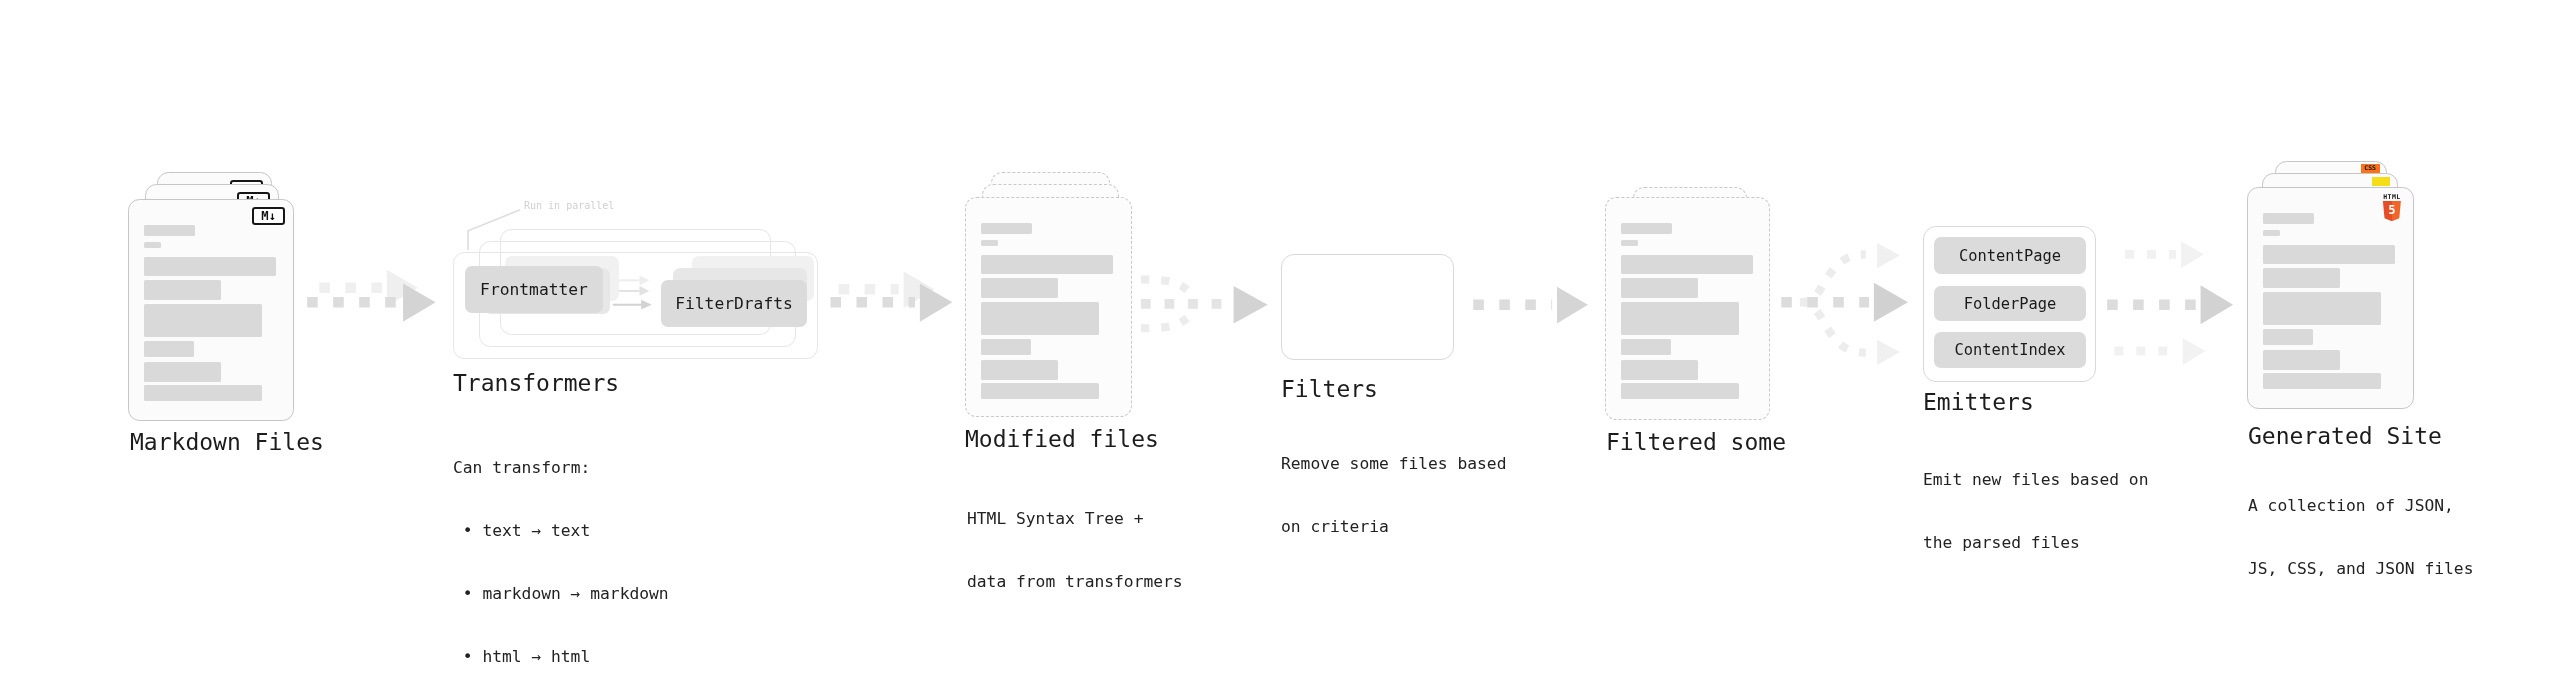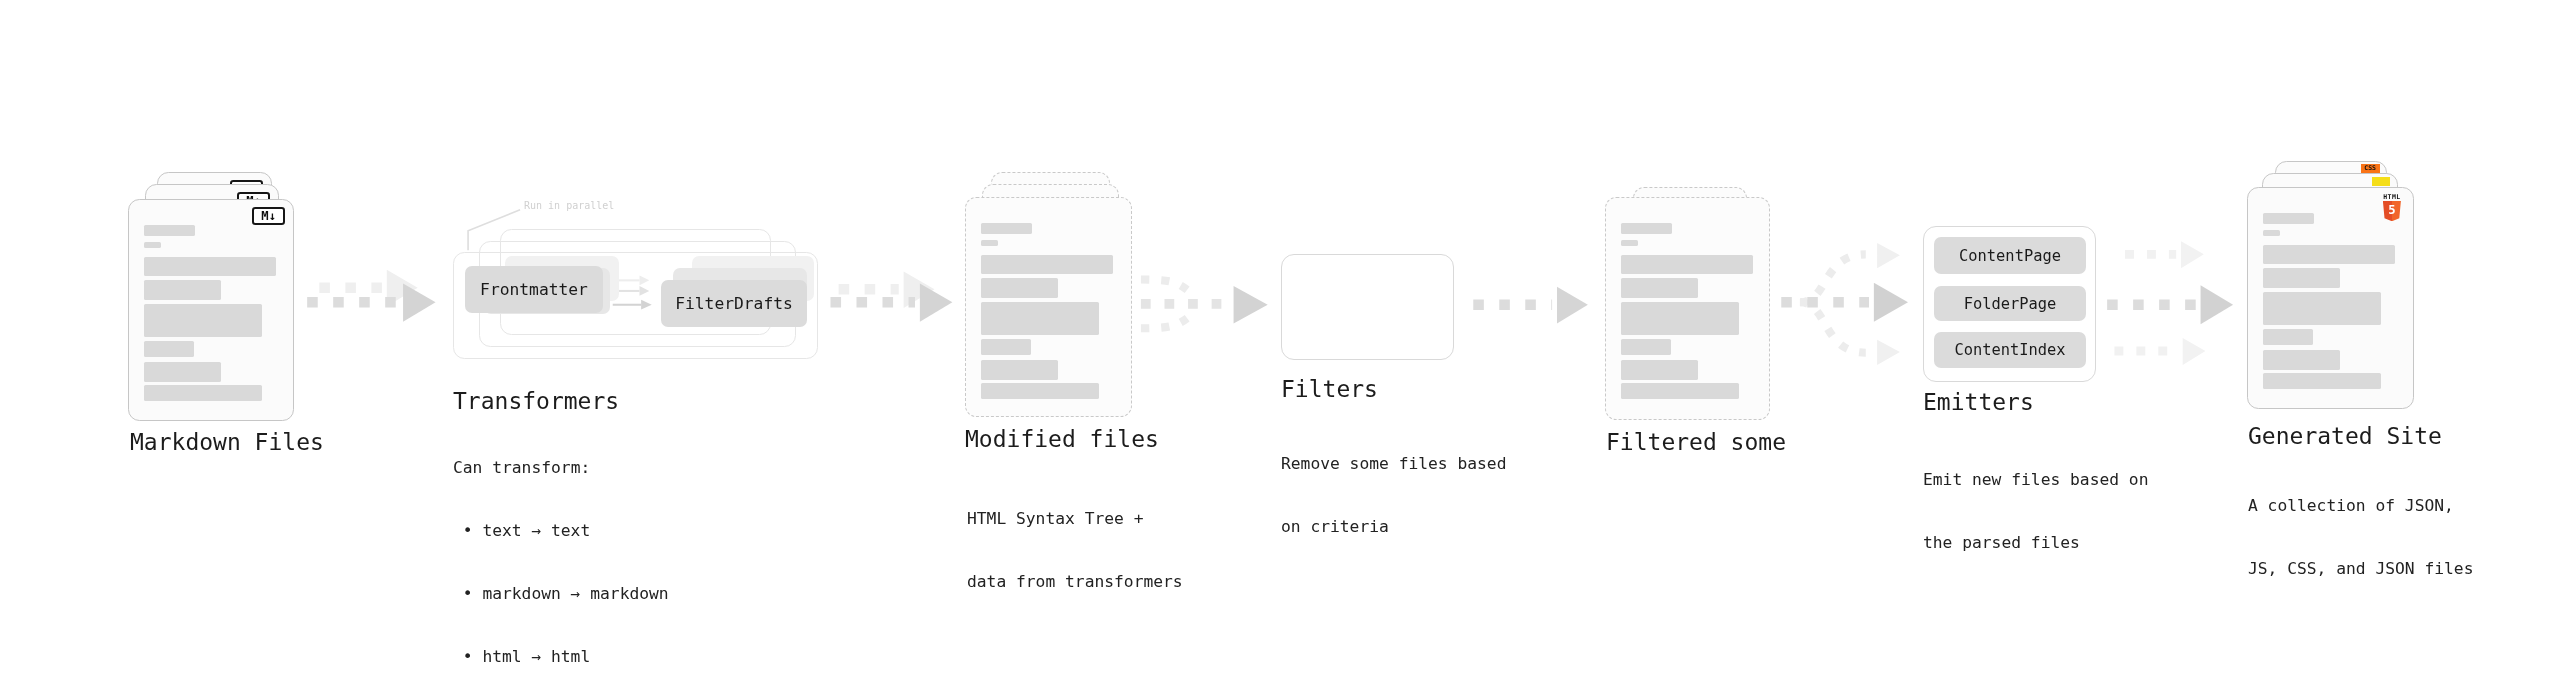--- a/index.html
+++ b/index.html
@@ -142,21 +142,21 @@
   <div class="box-outline" style="left:479px;top:241px;width:317px;height:106px"></div>
   <div class="box-outline" style="left:453px;top:252px;width:365px;height:107px"></div>
 
   <div class="pill ghost2" style="left:505px;top:256px;width:114px;height:45px"></div>
   <div class="pill ghost1" style="left:484px;top:268px;width:126px;height:46px"></div>
   <div class="pill ghost2" style="left:692px;top:256px;width:122px;height:45px"></div>
   <div class="pill ghost1" style="left:673px;top:268px;width:134px;height:46px"></div>
   <div class="pill" style="left:465px;top:266px;width:138px;height:47px">Frontmatter</div>
   <div class="pill" style="left:661px;top:280px;width:146px;height:47px">FilterDrafts</div>
 
-  <div class="stage-title" style="left:453px;top:387px">Transformers</div>
+  <div class="stage-title" style="left:453px;top:369px">Transformers</div>
   <div class="stage-desc" style="left:453px;top:415px">
     <div>Can transform:</div>
     <div style="padding-left:9.8px">• text → text</div>
     <div style="padding-left:9.8px">• markdown → markdown</div>
     <div style="padding-left:9.8px">• html → html</div>
   </div>
 
   <div class="doc dashed" style="left:991px;top:172px;width:119px;height:57px"></div>
   <div class="doc dashed" style="left:982px;top:184px;width:137px;height:57px"></div>
   <div class="doc dashed" style="left:965px;top:197px;width:167px;height:220px">

